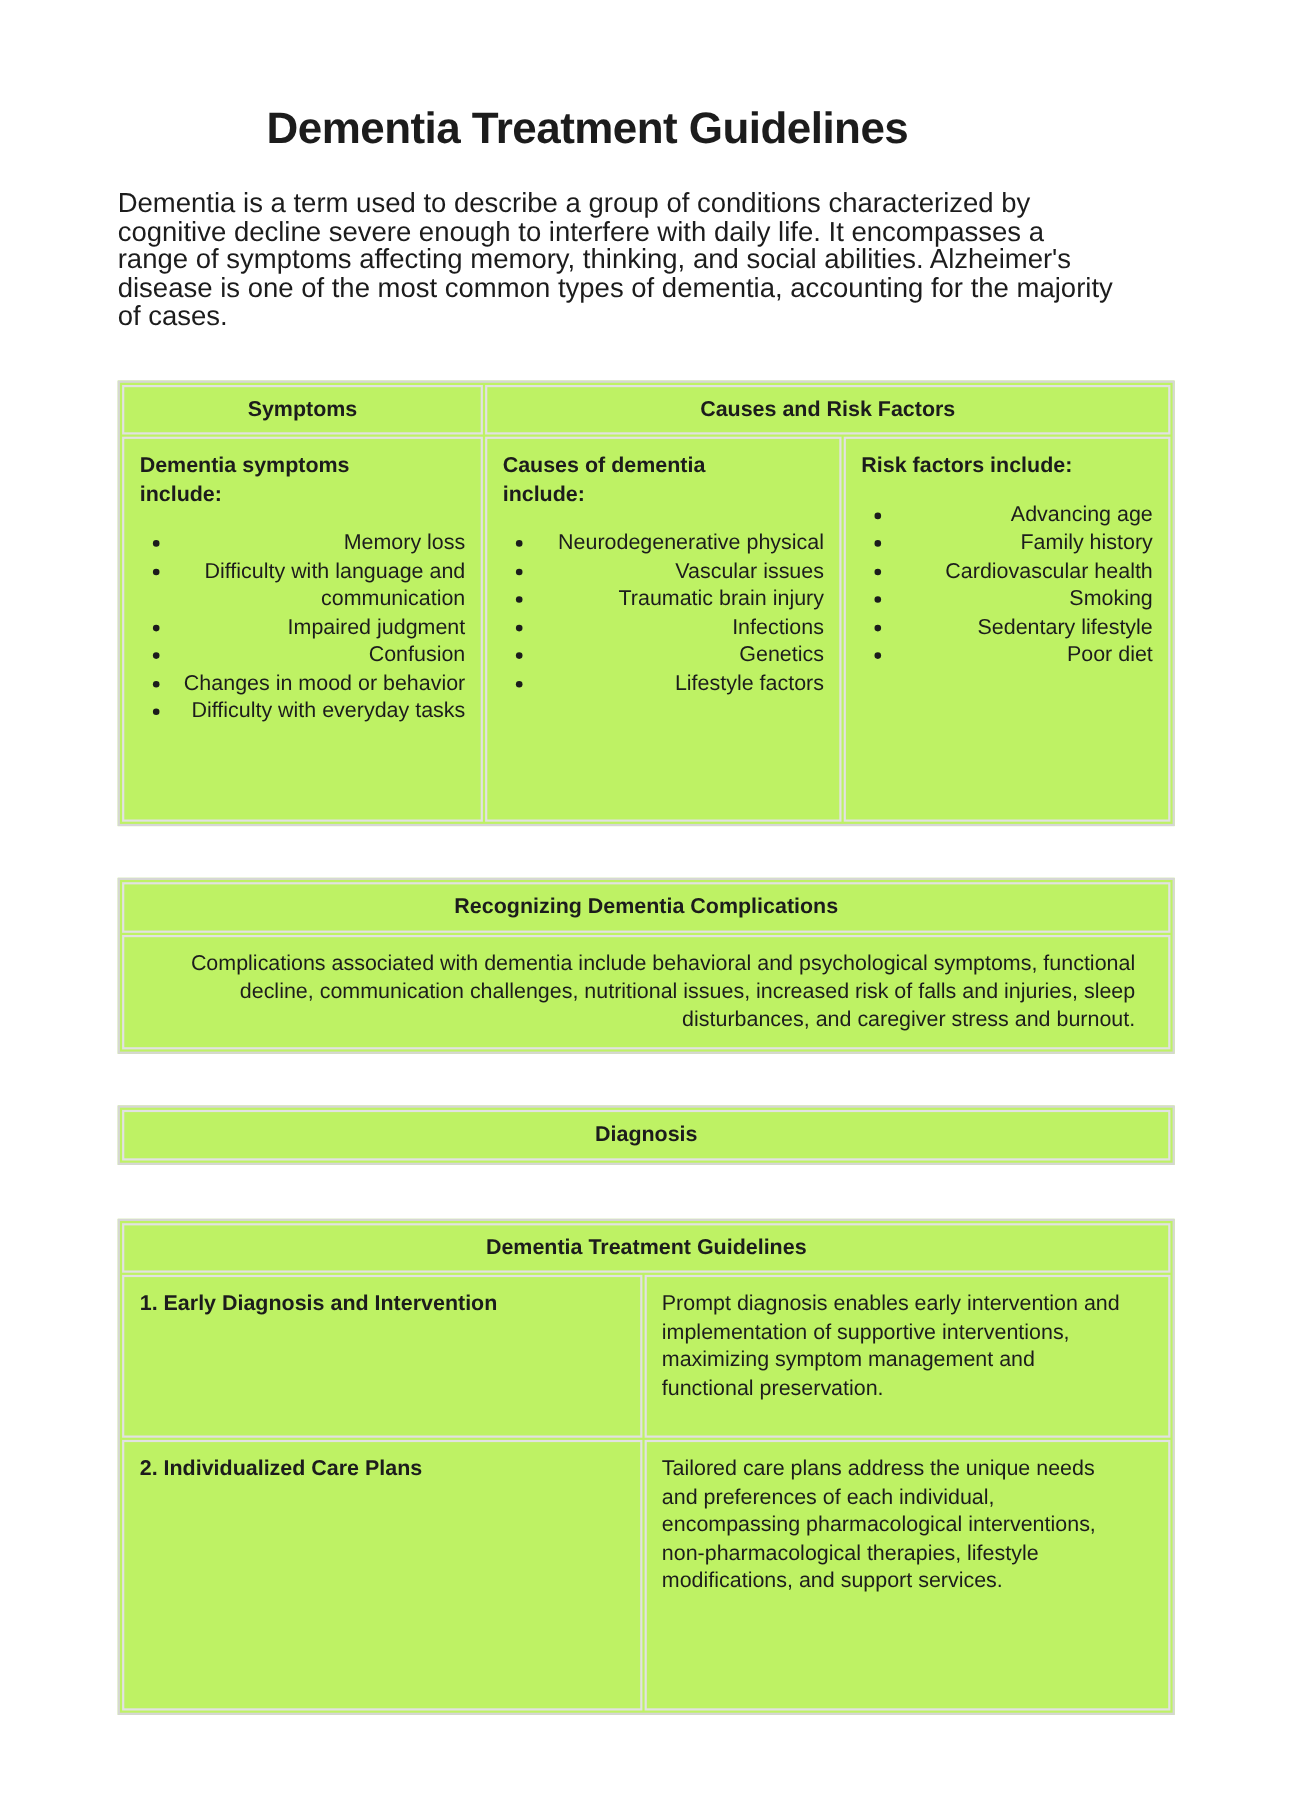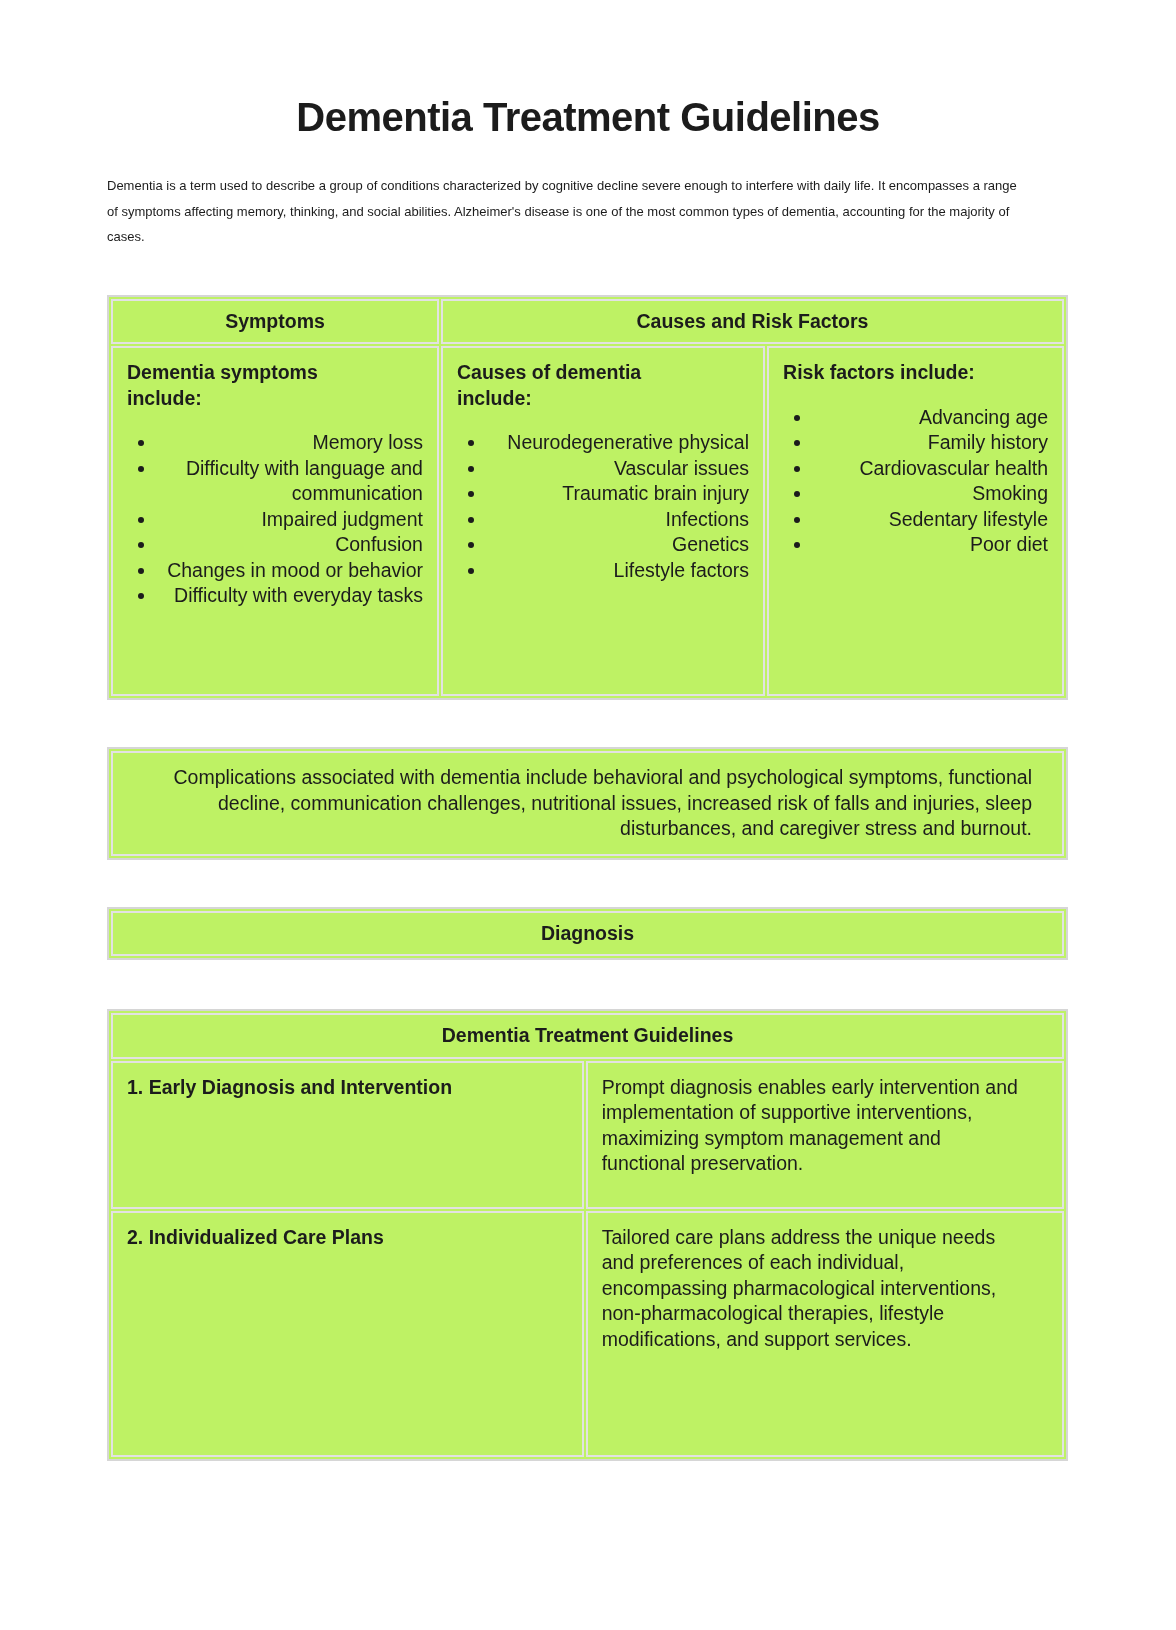--- a/index.html
+++ b/index.html
@@ -3,41 +3,41 @@
 <meta charset="utf-8">
 <style>
   :root{
     --ink:#1c1c1c;
     --border:#d6d6d6;
     --border-light:#e2e2e2;
   }
   html,body{margin:0;padding:0;background:#ffffff;}
   .page{
     position:relative;
-    width:1176px;
+    width:1068px;
     height:1630px;
     background:#ffffff;
     overflow:hidden;
     font-family:"Liberation Sans", sans-serif;
     color:var(--ink);
   }
   .content{padding:0 107px;}
   .title{
     margin:0;
     padding-top:94px;
     text-align:center;
     font-size:40px;
     line-height:46px;
     font-weight:bold;
     letter-spacing:-0.5px;
   }
   .intro{
     margin:33px 0 12px;
     width:912px;
-    font-size:13px;
+    font-size:25px;
     line-height:25.5px;
   }
   table.tbl{
     width:961px;
     table-layout:fixed;
     border-collapse:separate;
     border-spacing:2px;
     border:2px solid var(--border);
     background:#bef264;
   }
@@ -128,20 +128,23 @@
             <li>Sedentary lifestyle</li>
             <li>Poor diet</li>
           </ul>
         </td>
       </tr>
     </tbody>
       </table>
 
     <table class="tbl t-complications">
       <tbody>
+          <tr>
+        <th>Recognizing Dementia Complications</th>
+      </tr>
       <tr>
         <td>
           <p>Complications associated with dementia include behavioral and psychological symptoms, functional decline, communication challenges, nutritional issues, increased risk of falls and injuries, sleep disturbances, and caregiver stress and burnout.</p>
         </td>
       </tr>
     </tbody>
       </table>
 
     <table class="tbl t-diagnosis">
       <tbody>

